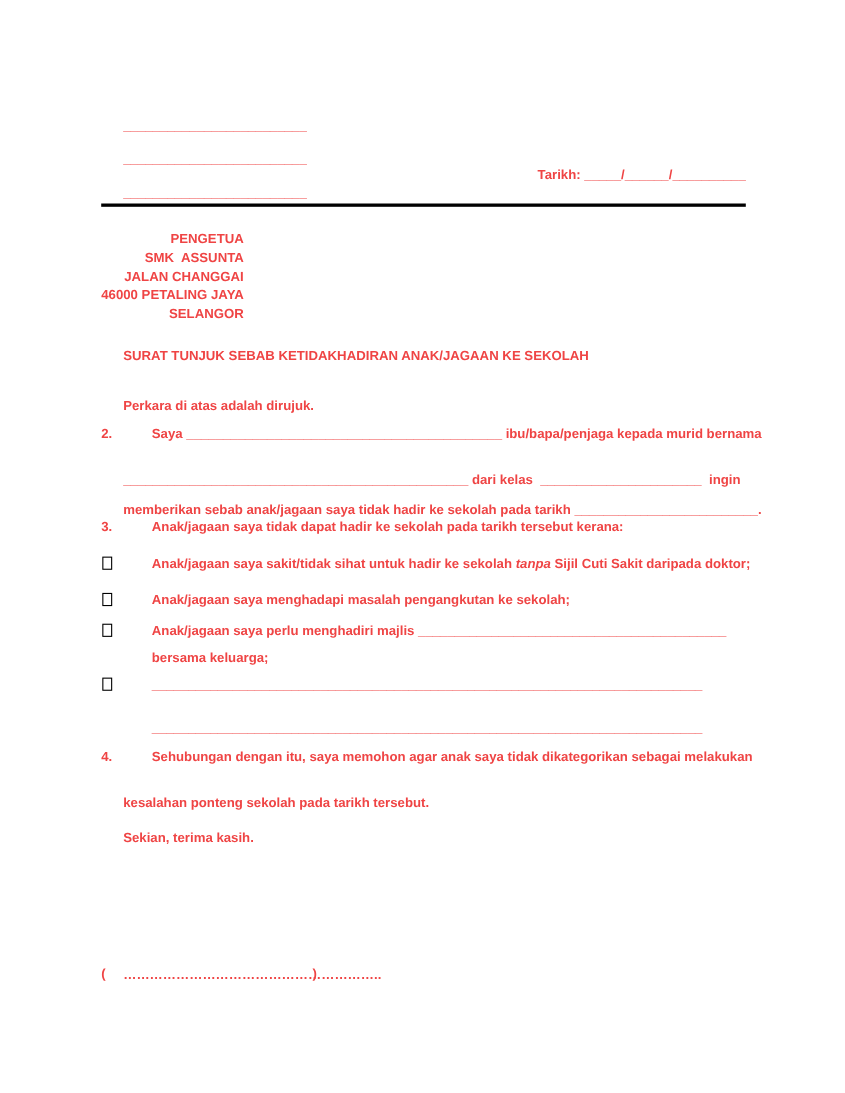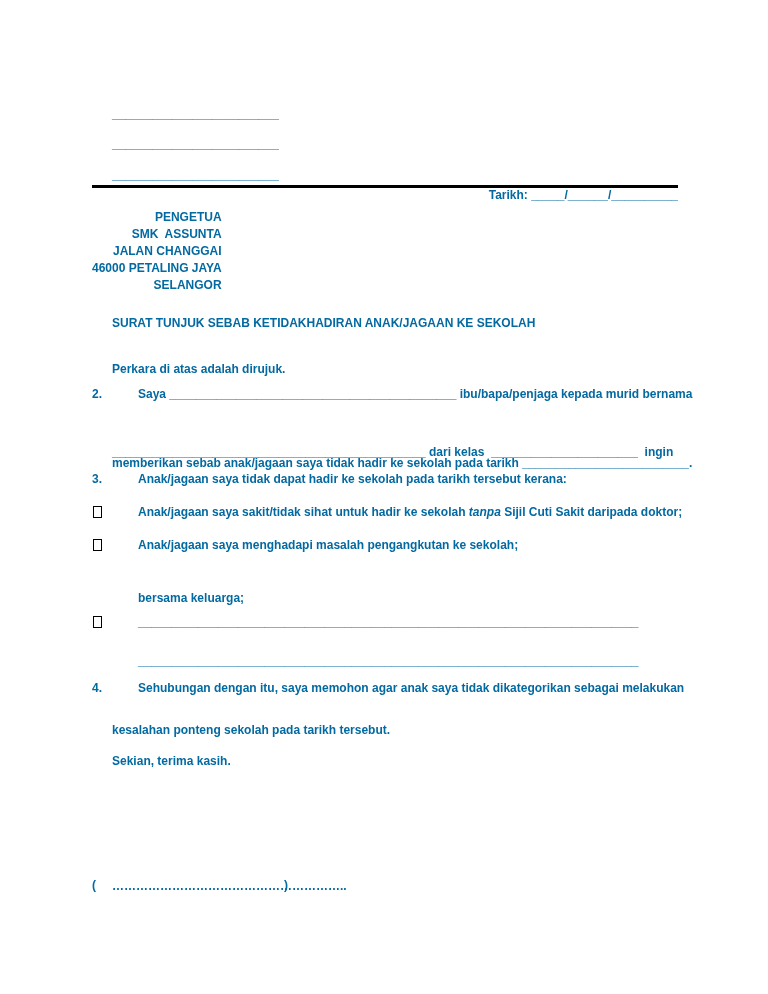--- a/index.html
+++ b/index.html
@@ -9,21 +9,21 @@
   }
   .page {
     position: relative;
     width: 695px;
     height: 994px;
     background: #ffffff;
     overflow: hidden;
     font-family: "Liberation Sans", sans-serif;
     font-weight: 700;
     font-size: 12px;
-    color: #0369a1;
+    color: #ef4444;
   }
   .content {
     position: absolute;
     left: 92px;
     top: 0;
     width: 586px;
     height: 100%;
   }
   .row {
     position: absolute;
@@ -40,21 +40,20 @@
   .ind {
     position: absolute;
     left: 46px;
     top: 0;
     white-space: pre;
   }
   .right {
     position: absolute;
     right: 0;
     top: 0;
-    margin-top: 36px;
   }
   .rule {
     position: absolute;
     left: 0;
     width: 586px;
     height: 3px;
     background: #000000;
   }
   .addr {
     position: absolute;
@@ -116,21 +115,21 @@
     </div>
 
     <div class="row" style="top:345px">
       <span>Perkara di atas adalah dirujuk.</span>
     </div>
 
     <div class="row" style="top:386px">
       <span class="num">2.</span>
       <span class="ind">Saya ___________________________________________ ibu/bapa/penjaga kepada murid bernama</span>
     </div>
-    <div class="row" style="top:428px">
+    <div class="row" style="top:412px">
       <span>_______________________________________________ dari kelas  ______________________  ingin</span>
     </div>
     <div class="row" style="top:439px">
       <span>memberikan sebab anak/jagaan saya tidak hadir ke sekolah pada tarikh _________________________.</span>
     </div>
 
     <div class="row" style="top:471px">
       <span class="num">3.</span>
       <span class="ind">Anak/jagaan saya tidak dapat hadir ke sekolah pada tarikh tersebut kerana:</span>
     </div>
@@ -138,20 +137,24 @@
     <div class="row" style="top:537px">
       <span class="cbx"></span>
       <span class="ind">Anak/jagaan saya menghadapi masalah pengangkutan ke sekolah;</span>
     </div>
 
     <div class="row" style="top:504px">
       <span class="cbx"></span>
       <span class="ind"><span>Anak/jagaan saya sakit/tidak sihat untuk hadir ke sekolah </span><em>tanpa</em><span> Sijil Cuti Sakit daripada doktor;</span></span>
     </div>
 
+    <div class="row" style="top:565px">
+      <span class="cbx"></span>
+      <span class="ind">Anak/jagaan saya perlu menghadiri majlis __________________________________________</span>
+    </div>
     <div class="row" style="top:590px">
       <span class="ind">bersama keluarga;</span>
     </div>
 
     <div class="row" style="top:614px">
       <span class="cbx"></span>
       <span class="ind">___________________________________________________________________________</span>
     </div>
     <div class="row" style="top:653px">
       <span class="ind">___________________________________________________________________________</span>

